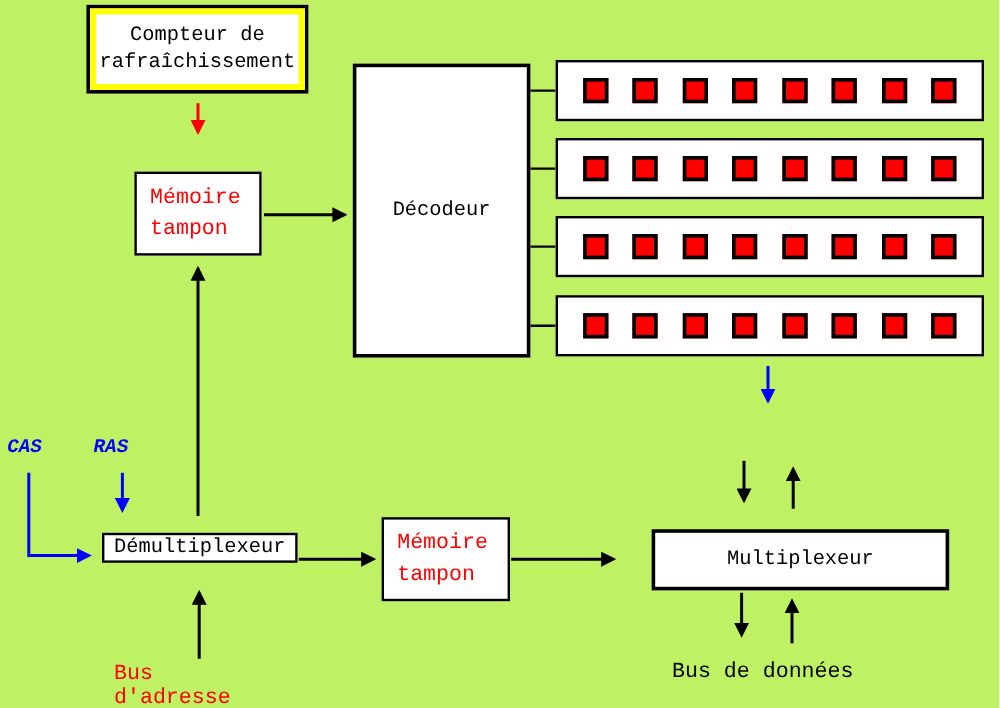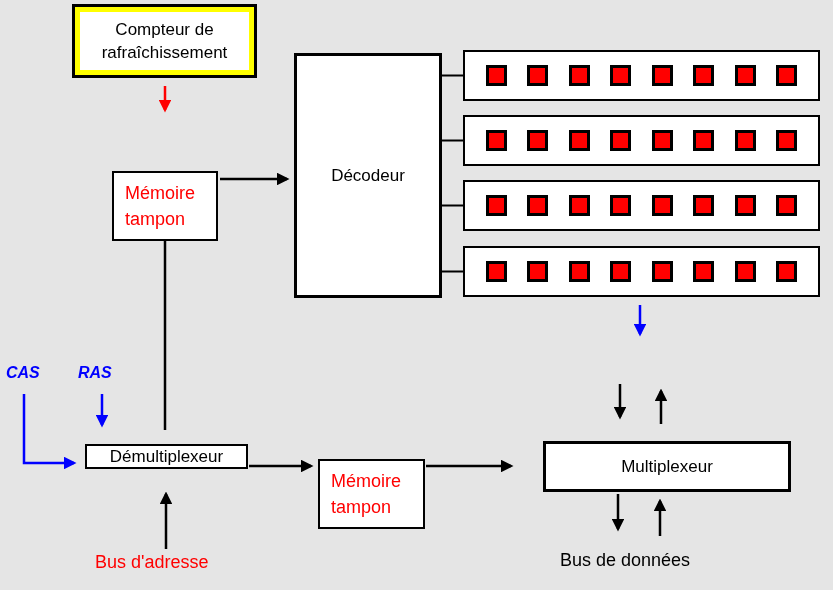--- a/index.html
+++ b/index.html
@@ -1,38 +1,38 @@
 <!DOCTYPE html>
 <html><head>
 <meta charset="utf-8">
 <style>
   html,body{margin:0;padding:0;background:#fff;}
   .canvas{
-    position:relative;width:833px;height:590px;background:#e5e5e5;overflow:hidden;
-    font-family:Liberation Sans, sans-serif;color:#000;
+    position:relative;width:833px;height:590px;background:#bef264;overflow:hidden;
+    font-family:Liberation Mono, monospace;color:#000;
   }
   svg.wires{position:absolute;left:0;top:0;width:833px;height:590px;}
 
   
   .box{
     position:absolute;box-sizing:border-box;background:#fff;border:2px solid #000;
     display:flex;align-items:center;justify-content:center;font-size:17px;
   }
   .thick{border-width:3px;}
 
   .counter-outer{left:72px;top:4px;width:185px;height:74px;border:3px solid #000;padding:0;}
   .counter-inner{
     width:100%;height:100%;box-sizing:border-box;border:5px solid #ffff00;
     display:flex;align-items:center;justify-content:center;text-align:center;
     font-size:17px;line-height:23px;padding:0 6px;
   }
 
   .buffer-box{
     color:#ff0000;font-size:18px;line-height:26px;
-    justify-content:flex-start;padding-left:11px;align-items:center;margin-top:28px;
+    justify-content:flex-start;padding-left:11px;align-items:center;
   }
   .buffer1{left:112px;top:143px;width:106px;height:70px;}
   .buffer2{left:318px;top:431px;width:107px;height:70px;}
   .buffer-box .lbl{width:85px;}
 
   .decoder{left:294px;top:53px;width:148px;height:245px;font-size:17px;}
   .rowbuffer{left:463px;top:344px;width:357px;height:38px;font-style:italic;font-size:18px;}
   .mux{left:519px;top:441px;width:248px;height:51px;font-size:17px;margin-left:24px;}
   .demux{left:85px;top:444px;width:163px;height:25px;font-size:17px;}
 

